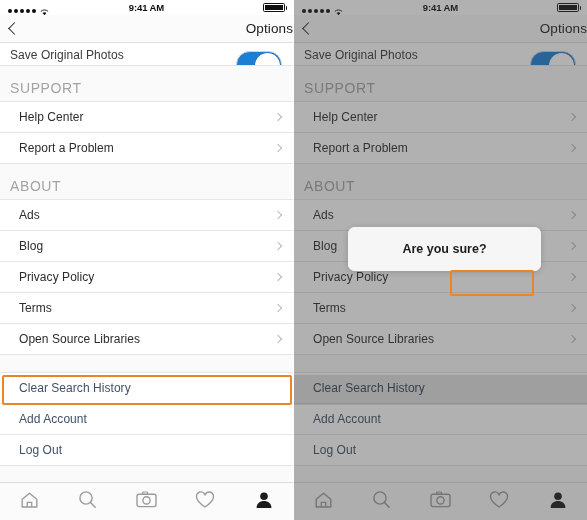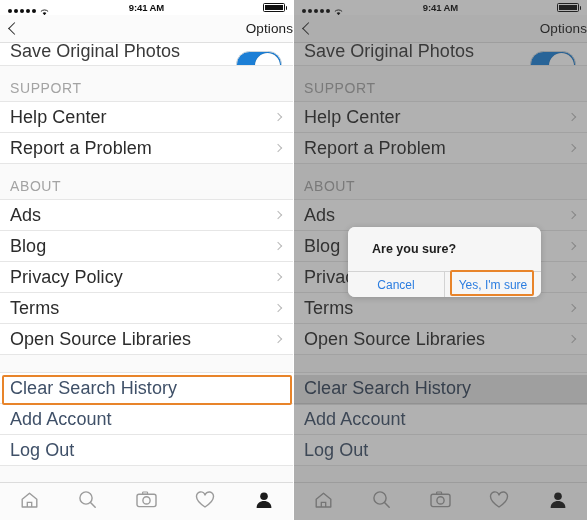--- a/index.html
+++ b/index.html
@@ -73,26 +73,26 @@
   }
 
   
   .content { position: relative; height: 477px; background: #fafafa; }
 
   .row {
     position: relative;
     height: 31px;
     background: #ffffff;
     display: flex; align-items: center;
-    padding: 0 10px;
+    padding: 0 19px;
     border-bottom: 1px solid #e6e6e6;
     cursor: pointer;
   }
   .row:first-child { border-top: none; }
-  .row-label { font-size: 18px; color: #2c2c2c; letter-spacing: 0.05px; }
+  .row-label { font-size: 12px; color: #2c2c2c; letter-spacing: 0.05px; }
   .chev-right {
     position: absolute; right: 12px; top: 50%;
     width: 6px; height: 6px;
     border-top: 1.3px solid #b9b9b9;
     border-right: 1.3px solid #b9b9b9;
     transform: translateY(-50%) rotate(45deg);
   }
 
   .row-toggle {
     height: 23px; background: #ffffff; border-bottom: 1px solid #e6e6e6;
@@ -163,23 +163,22 @@
   .dialog {
     position: absolute;
     z-index: 30;
     background: #f4f4f4;
     border-radius: 7px;
     overflow: hidden;
     box-shadow: 0 1px 6px rgba(0,0,0,0.18);
   }
   .dlg-body {
     height: 44px;
-    display: flex; align-items: center; 
+    display: flex; align-items: center; justify-content: center;
     background: #f6f6f6;
-    padding-left: 24px;
   }
   .dlg-title { font-size: 12.5px; font-weight: bold; color: #1d1d1d; }
   .dlg-actions {
     display: flex; height: 26px;
     border-top: 1px solid #d3d3d3;
     background: #f6f6f6;
   }
   .dlg-btn {
     flex: 1;
     display: flex; align-items: center; justify-content: center;
@@ -464,22 +463,18 @@
     </div>
 
     <div class="dim"></div>
 
     <div class="row-pressed-overlay" style="top:375px; height:30px;"></div>
 
     <div class="dialog" style="left:54px; top:227px; width:193px;">
       <div class="dlg-body">
         <span class="dlg-title">Are you sure?</span>
       </div>
-      <div class="dlg-actions">
-        <div class="dlg-btn">Cancel</div>
-        <div class="dlg-btn">Yes, I'm sure</div>
-      </div>
     </div>
 
     <div class="hl-box" style="left:156px; top:270px; width:84px; height:26px;"></div>
   </div>
 
 </div>
 
 </body></html>

